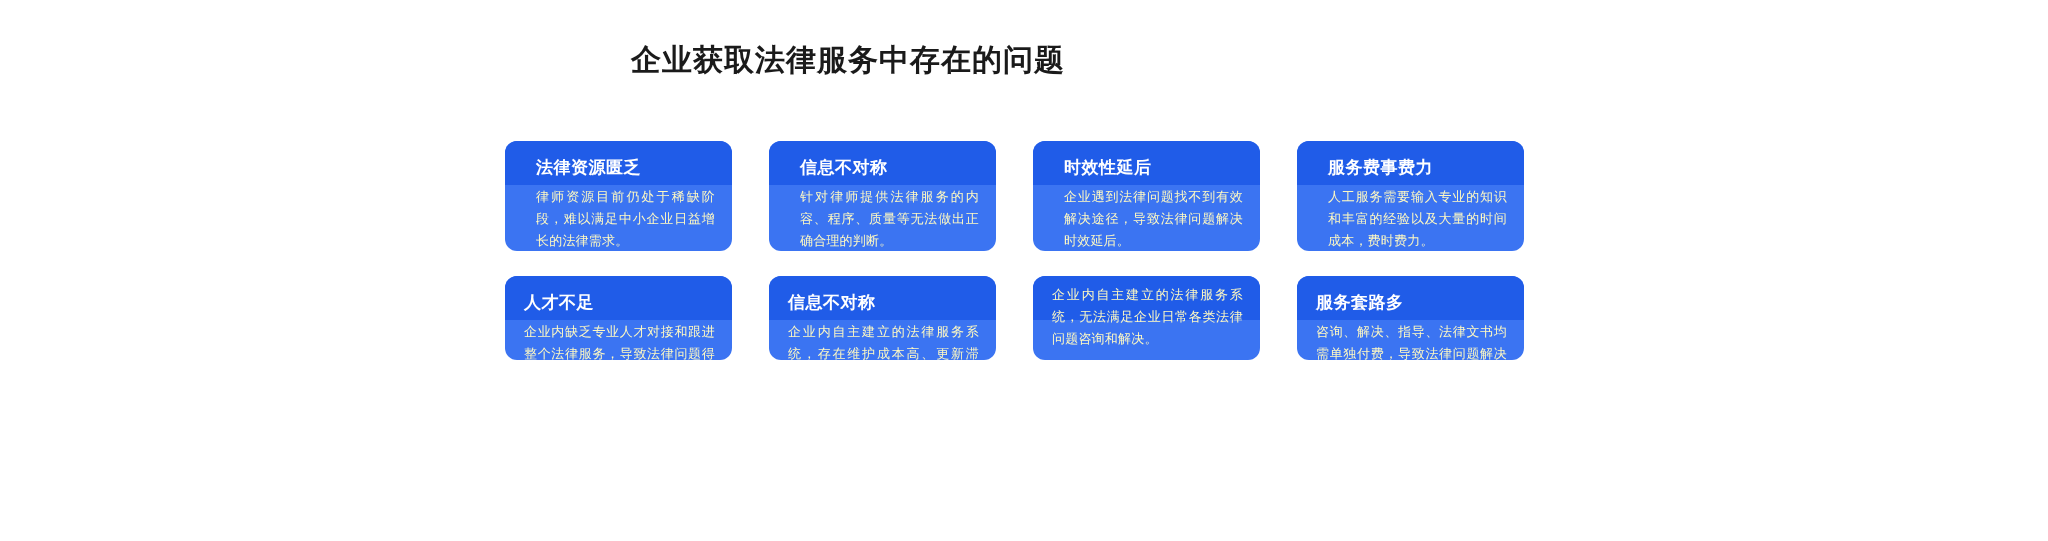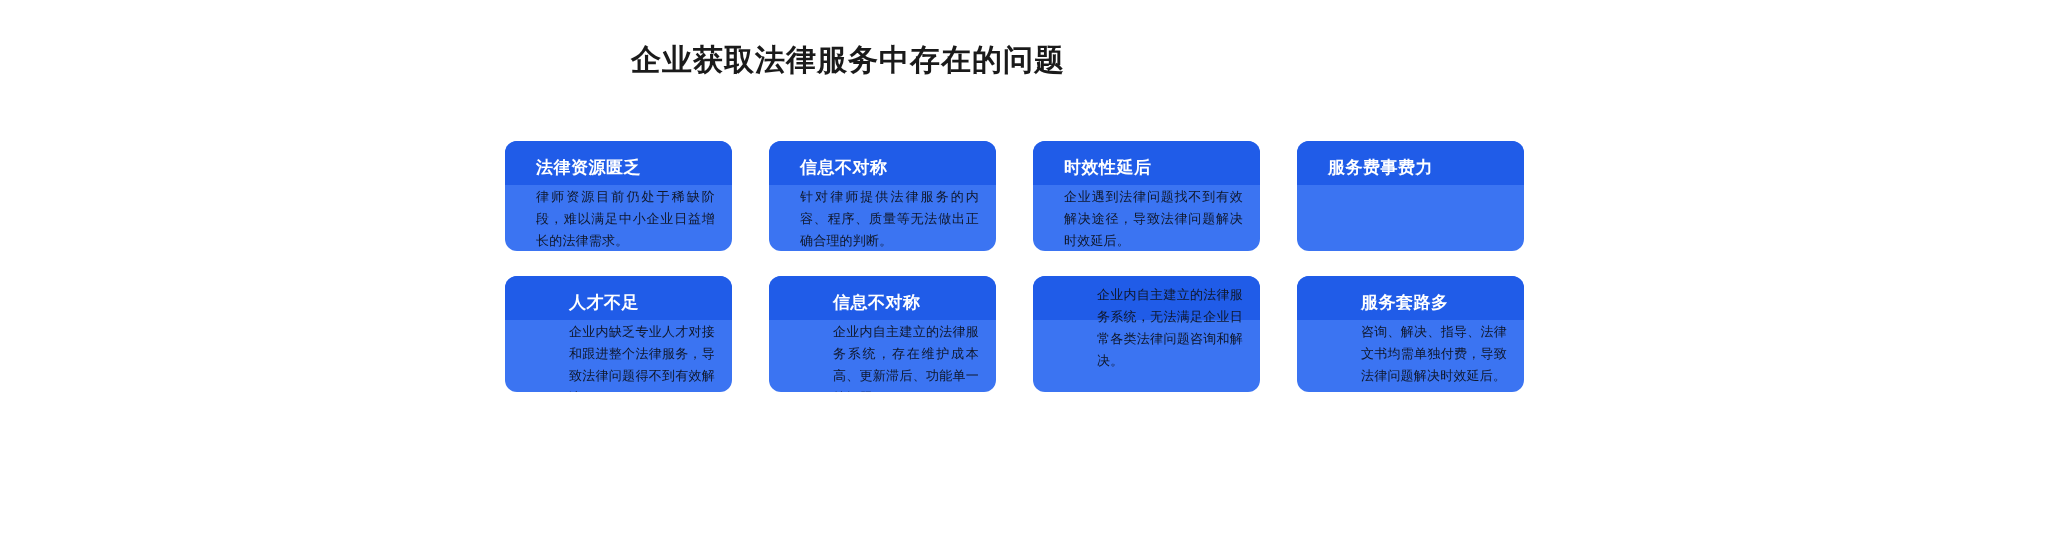--- a/index.html
+++ b/index.html
@@ -58,21 +58,21 @@
     position: relative;
     width: 227px;
     border-radius: 12px;
     overflow: hidden;
     background: #3b74f2;
     box-sizing: border-box;
     display: flex;
     flex-direction: column;
   }
   .card-row-1 .card { height: 110px; padding-left: 12px; }
-  .card-row-2 .card { height: 116px; padding-left: 45px; }
+  .card-row-2 .card { height: 84px; }
 
   
   .card::before {
     content: "";
     position: absolute;
     left: 0;
     top: 0;
     width: 100%;
     height: 44px;
     background: #205ce8;
@@ -87,21 +87,21 @@
     font-weight: bold;
     line-height: 20px;
     letter-spacing: 0.5px;
     padding: 17px 0 0 19px;
     white-space: nowrap;
   }
 
   .card-body {
     position: relative;
     z-index: 2;
-    color: #0f172a;
+    color: #fef9c3;
     font-size: 13px;
     line-height: 22px;
     letter-spacing: 0.2px;
     padding: 8px 17px 0 19px;
     text-align: justify;
     text-justify: inter-ideograph;
   }
 </style>
 </head>
 <body>
@@ -124,20 +124,21 @@
         <div class="card-body">针对律师提供法律服务的内容、程序、质量等无法做出正确合理的判断。</div>
       </div>
 
       <div class="card">
         <div class="card-title">时效性延后</div>
         <div class="card-body">企业遇到法律问题找不到有效解决途径，导致法律问题解决时效延后。</div>
       </div>
 
       <div class="card">
         <div class="card-title">服务费事费力</div>
+        <div class="card-body">人工服务需要输入专业的知识和丰富的经验以及大量的时间成本，费时费力。</div>
       </div>
 
     </div>
 
     <div class="card-row card-row-2">
 
       <div class="card">
         <div class="card-title">人才不足</div>
         <div class="card-body">企业内缺乏专业人才对接和跟进整个法律服务，导致法律问题得不到有效解决。</div>
       </div>

